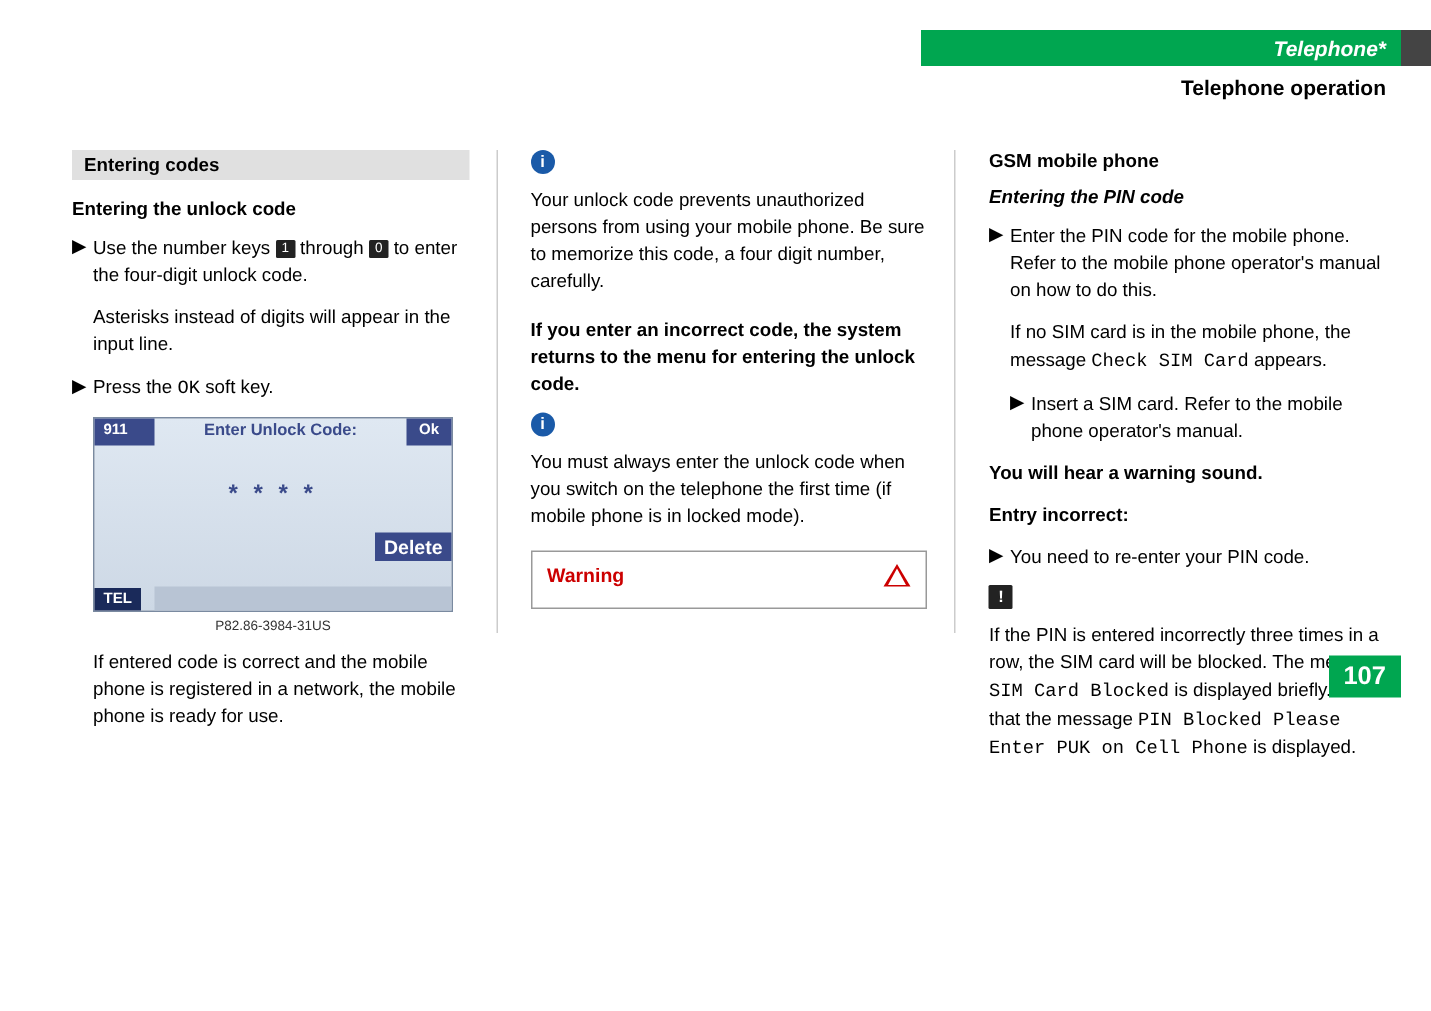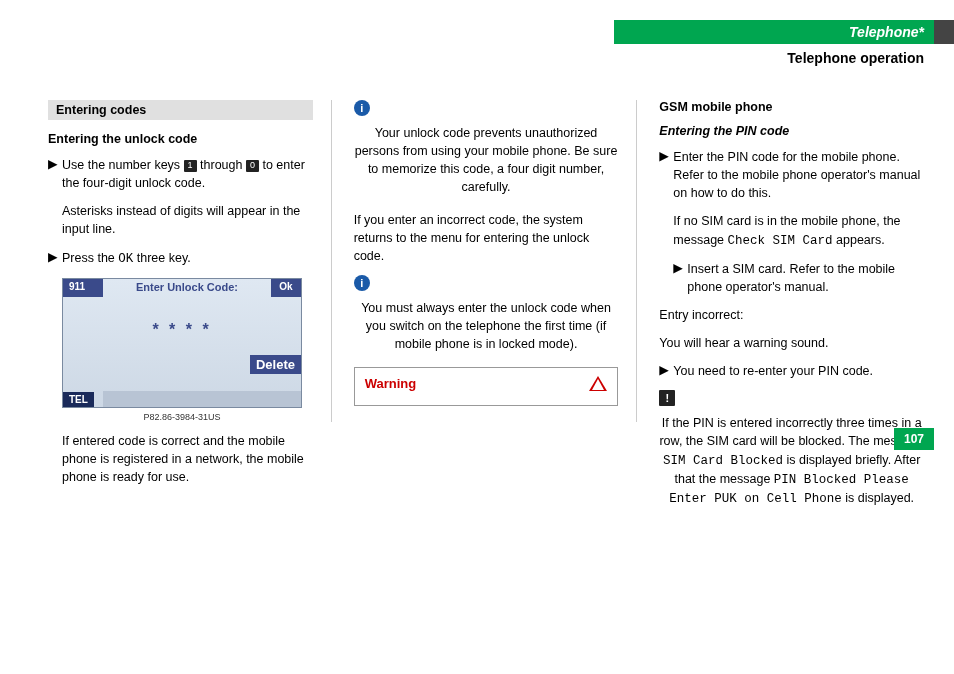--- a/index.html
+++ b/index.html
@@ -26,31 +26,31 @@
   .ss-911 { background: #3a4a8a; color: #fff; font-weight: bold; font-size: 10px; padding: 2px 6px; width: 40px; }
   .ss-title { flex: 1; color: #3a4a8a; font-weight: bold; font-size: 11px; text-align: center; padding-top: 2px; }
   .ss-ok { background: #3a4a8a; color: #fff; font-weight: bold; font-size: 10px; padding: 2px 6px; width: 30px; text-align: center; }
   .ss-stars { position: absolute; top: 42px; left: 0; right: 0; text-align: center; color: #3a4a8a; font-size: 16px; font-weight: bold; letter-spacing: 3px; }
   .ss-delete { position: absolute; right: 0; top: 76px; background: #3a4a8a; color: #fff; font-size: 13px; font-weight: bold; padding: 2px 6px; }
   .ss-tel { position: absolute; left: 0; bottom: 0; background: #1a2a5a; color: #fff; font-size: 10px; font-weight: bold; padding: 2px 6px; }
   .ss-bottom-bar { position: absolute; left: 40px; right: 0; bottom: 0; height: 16px; background: #b8c4d4; }
   .caption-code { font-size: 9px; text-align: center; margin: 2px 0 10px 14px; width: 240px; color: #333; }
   .info-row { display: flex; align-items: flex-start; gap: 6px; margin-bottom: 8px; }
   .info-icon { width: 16px; height: 16px; border-radius: 50%; background: #1a5aa8; color: #fff; font-weight: bold; font-size: 11px; display: flex; align-items: center; justify-content: center; flex-shrink: 0; font-style: normal; }
-  .info-body { line-height: 1.45; margin-bottom: 14px; text-align: center; }
-  .para { line-height: 1.45; margin-bottom: 10px; }
+  .info-body { line-height: 1.45; margin-bottom: 14px; }
+  .para { line-height: 1.45; margin-bottom: 10px; font-weight: bold; }
   .warning-box { border: 1px solid #999; padding: 8px 10px; margin-top: 4px; }
   .warning-header { display: flex; justify-content: space-between; align-items: center; margin-bottom: 6px; }
   .warning-title { color: #c00; font-weight: bold; font-size: 13px; }
   .warning-tri { width: 0; height: 0; border-left: 9px solid transparent; border-right: 9px solid transparent; border-bottom: 15px solid #c00; position: relative; }
   .warning-tri::after { content: ""; position: absolute; top: 2.5px; left: -6.5px; width: 0; height: 0; border-left: 6.5px solid transparent; border-right: 6.5px solid transparent; border-bottom: 11px solid #fff; }
   .warning-text { font-size: 12px; line-height: 1.5; }
   .note-icon { width: 16px; height: 16px; background: #222; color: #fff; font-weight: bold; font-size: 11px; display: flex; align-items: center; justify-content: center; flex-shrink: 0; border-radius: 1px; }
   .nested-step { display: flex; margin: 0 0 10px 14px; }
-  .page-num { position: absolute; bottom: 22px; right: 20px; background: #00a650; color: #fff; font-weight: bold; font-size: 12px; padding: 4px 10px; }
+  .page-num { position: absolute; bottom: 7px; right: 20px; background: #00a650; color: #fff; font-weight: bold; font-size: 17px; padding: 4px 10px; }
 </style>
 </head>
 <body>
 
 <div class="page">
 
   <div class="header-green">
     <span class="header-green-text">Telephone*</span>
   </div>
   <div class="header-tab"></div>
@@ -66,21 +66,21 @@
         <span class="step-marker">▶</span>
         <span class="step-text">
           <span>Use the number keys </span><span class="key-badge">1</span><span> through </span><span class="key-badge">0</span><span> to enter the four-digit unlock code.</span>
         </span>
       </div>
       <div class="followup">Asterisks instead of digits will appear in the input line.</div>
 
       <div class="step">
         <span class="step-marker">▶</span>
         <span class="step-text">
-          <span>Press the </span><span class="mono">OK</span><span> three key.</span>
+          <span>Press the </span><span class="mono">OK</span><span> soft key.</span>
         </span>
       </div>
 
       <div class="screenshot">
         <div class="ss-top">
           <div class="ss-911">911</div>
           <div class="ss-title">Enter Unlock Code:</div>
           <div class="ss-ok">Ok</div>
         </div>
         <div class="ss-stars">* * * *</div>
@@ -123,22 +123,22 @@
       </div>
       <div class="followup">
         <span>If no SIM card is in the mobile phone, the message </span><span class="mono">Check SIM Card</span><span> appears.</span>
       </div>
 
       <div class="nested-step">
         <span class="step-marker">▶</span>
         <span class="step-text">Insert a SIM card. Refer to the mobile phone operator's manual.</span>
       </div>
 
+      <div class="para">You will hear a warning sound.</div>
       <div class="para">Entry incorrect:</div>
-      <div class="para">You will hear a warning sound.</div>
 
       <div class="step">
         <span class="step-marker">▶</span>
         <span class="step-text">You need to re-enter your PIN code.</span>
       </div>
 
       <div class="info-row">
         <span class="note-icon">!</span>
       </div>
       <div class="info-body">

